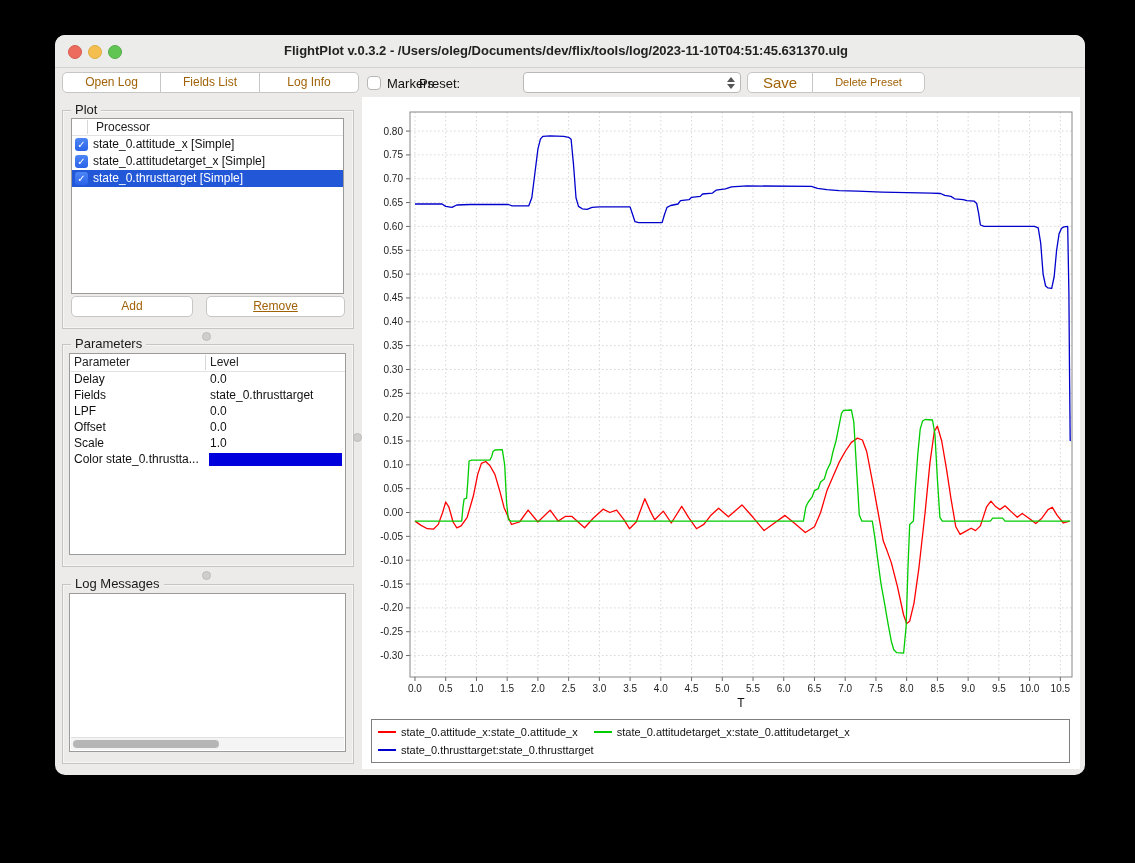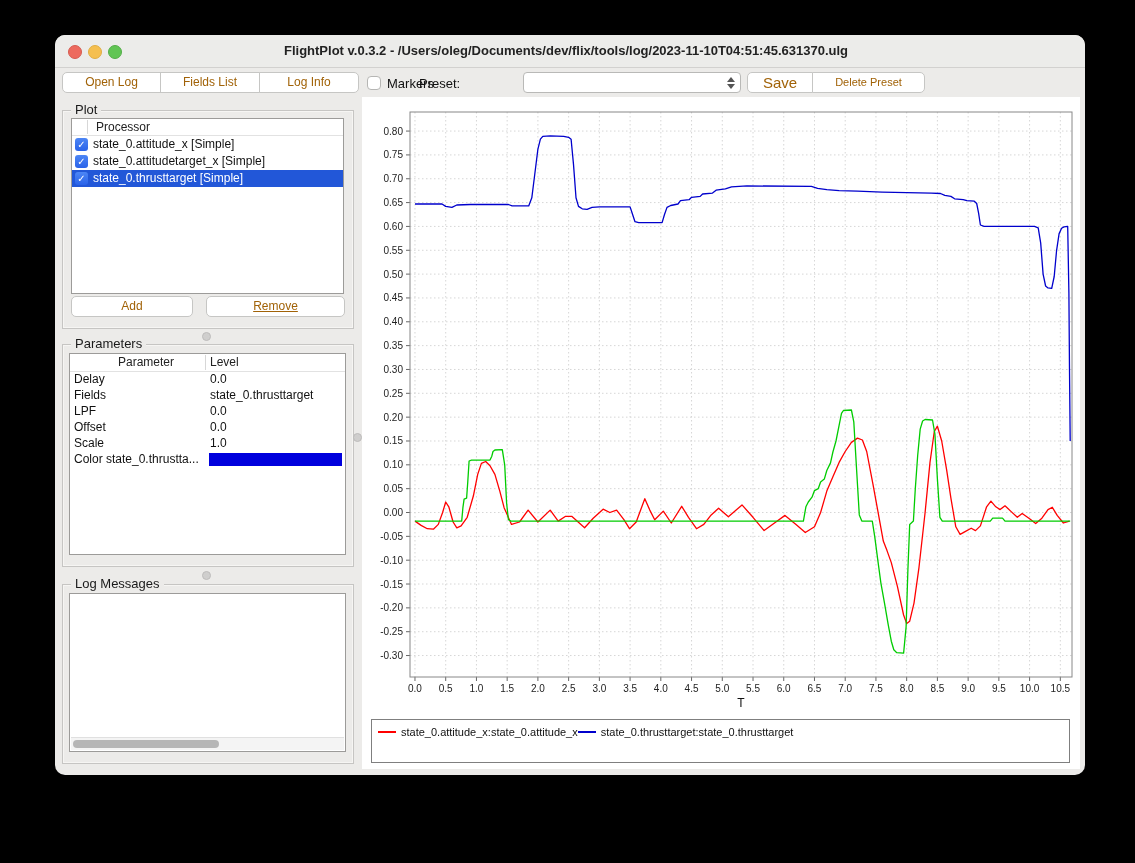--- a/index.html
+++ b/index.html
@@ -54,21 +54,21 @@
   .pcell-v{position:absolute;left:140px;top:0;}
   .swatch{position:absolute;left:139px;top:1px;right:3px;height:13px;}
   .dot{position:absolute;width:7px;height:7px;border-radius:50%;background:#cfcecd;border:1px solid #bdbcbb;}
   .hscroll{position:absolute;left:1px;right:1px;bottom:1px;height:12px;background:#f4f4f4;
            border-top:1px solid #e0e0e0;}
   .hthumb{position:absolute;left:2px;top:2px;width:146px;height:8px;border-radius:4px;background:#b6b6b6;}
   
   .chartpanel{position:absolute;left:307px;top:62px;width:718px;height:672px;background:#fff;}
   .legend{position:absolute;left:9px;top:622px;width:699px;height:44px;border:1px solid #7f7f7f;
           background:#fff;box-sizing:border-box;padding:3px 6px;display:flex;flex-wrap:wrap;
-          align-content:flex-start;font-size:11px;color:#111;}
+          column-gap:16px;align-content:flex-start;font-size:11px;color:#111;}
   .legend-entry{display:flex;align-items:center;height:18px;white-space:nowrap;}
   .legend-line{display:inline-block;width:18px;height:0;border-top:2px solid #000;margin-right:5px;}
   svg text{font-family:"Liberation Sans","DejaVu Sans",sans-serif;}
 </style>
 </head>
 <body>
 
 <div class="stage">
   <div class="window">
 
@@ -120,21 +120,21 @@
       <div class="btn" style="position:absolute;left:8px;top:185px;width:122px;">Add</div>
       <div class="btn" style="position:absolute;left:143px;top:185px;width:139px;text-decoration:underline;">Remove</div>
     </div>
 
     <span class="dot" style="left:147px;top:297px;"></span>
 
     <div class="panel" style="left:7px;top:309px;width:290px;height:221px;">
       <span class="panel-title">Parameters</span>
       <div class="whitebox" style="left:6px;top:8px;width:277px;height:202px;">
         <div class="tbl-header" style="height:17px;">
-          <span class="hcell" style="left:4px;margin-left:44px;">Parameter</span>
+          <span class="hcell" style="left:4px;">Parameter</span>
           <span class="vsep" style="left:135px;"></span>
           <span class="hcell" style="left:140px;">Level</span>
         </div>
         <div>
             <div class="prow">
               <span class="pcell-l">Delay</span>
               <span class="pcell-v">0.0</span>
             </div>
             <div class="prow">
               <span class="pcell-l">Fields</span>
@@ -316,20 +316,24 @@
           <polyline points="53.0,107.0 80.0,107.0 83.7,109.4 89.9,110.4 94.8,108.0 108.3,107.5 146.4,107.5 150.1,108.9 166.7,108.9 169.8,100.8 172.8,77.0 175.9,52.2 178.4,42.2 180.8,39.3 188.2,38.8 201.7,39.3 206.6,40.3 209.1,42.2 211.5,67.4 214.0,100.8 216.5,109.4 220.2,111.8 225.1,112.3 230.0,110.4 237.4,109.9 268.1,109.9 270.6,117.5 273.0,124.7 276.7,125.6 300.1,125.6 302.5,117.5 305.0,110.4 308.7,108.5 316.0,107.0 318.5,103.7 327.1,102.7 329.6,100.3 338.2,99.4 340.6,97.0 350.5,96.1 354.1,93.2 363.4,91.8 369.5,89.9 384.9,88.9 449.4,89.4 455.6,91.3 464.8,92.7 477.1,93.7 495.5,94.1 520.1,95.1 544.7,95.6 569.3,96.1 578.5,96.5 582.8,98.4 588.9,99.4 592.6,101.8 601.2,102.7 604.9,103.7 612.3,104.2 614.7,106.5 616.6,116.1 618.4,128.0 622.1,129.4 672.5,129.4 676.2,130.9 678.7,146.1 681.1,177.1 683.6,189.0 686.0,190.9 689.7,191.4 692.2,179.5 694.6,153.3 697.1,136.6 699.6,131.3 702.0,129.9 705.7,129.4 706.9,196.2 707.5,272.5 708.2,344.0" fill="none" stroke="#0000cc" stroke-width="1.3" stroke-linejoin="round"></polyline>
           <rect x="48" y="15" width="662" height="565" fill="none" stroke="#888" stroke-width="1"></rect>
           <text x="379" y="610" text-anchor="middle" font-size="12" fill="#111">T</text>
         </svg>
       <div class="legend">
           <span class="legend-entry">
             <span class="legend-line" style="border-top-color: rgb(255, 0, 0);"></span>
             <span>state_0.attitude_x:state_0.attitude_x</span>
           </span>
           <span class="legend-entry">
+            <span class="legend-line" style="border-top-color: rgb(0, 204, 0);"></span>
+            <span>state_0.attitudetarget_x:state_0.attitudetarget_x</span>
+          </span>
+          <span class="legend-entry">
             <span class="legend-line" style="border-top-color: rgb(0, 0, 204);"></span>
             <span>state_0.thrusttarget:state_0.thrusttarget</span>
           </span>
         </div>
     </div>
 
   </div>
 </div>
 
 </body></html>

